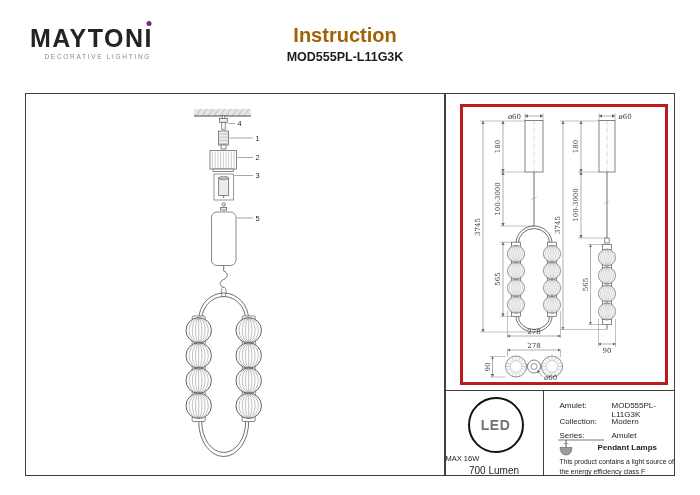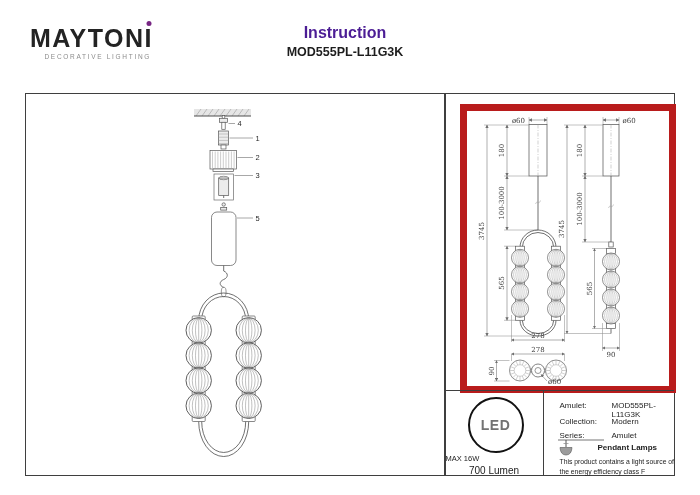--- a/index.html
+++ b/index.html
@@ -8,31 +8,31 @@
 
   
   .logo{position:absolute;left:30px;top:26px;}
   .logo-text{font-size:25px;font-weight:bold;letter-spacing:1.5px;color:#232323;line-height:1;}
   .brand-i{position:relative;display:inline-block;}
   .i-dot{position:absolute;top:-5px;left:50%;transform:translateX(-50%);
          width:5px;height:5px;border-radius:50%;background:#772583;}
   .tagline{font-size:6.5px;letter-spacing:1.7px;color:#8c8c8c;text-align:right;
            margin-top:2px;padding-right:2px;}
   .title-block{position:absolute;left:0;top:24px;width:690px;text-align:center;}
-  .title{font-size:16px;font-weight:bold;color:#4c1d95;}
+  .title{font-size:20px;font-weight:bold;color:#a16207;}
   .model{font-size:12.5px;font-weight:bold;color:#1d1d1d;margin-top:3px;}
 
   
   .main-box{position:absolute;left:25px;top:93px;width:648px;height:381px;
             border:1.5px solid #3f3f3f;}
   .left-area{position:absolute;left:0;top:0;width:418px;height:100%;}
   .vdivider{position:absolute;left:418px;top:0;bottom:0;width:1.5px;background:#3f3f3f;}
   .right-col{position:absolute;left:419.5px;top:0;right:0;bottom:0;}
   .dims-box{position:absolute;left:14px;top:10px;width:202px;height:275px;
-            border:7px solid #b91c1c;}
+            border:3px solid #b91c1c;}
 
   
   .info-panel{position:absolute;left:0;right:0;bottom:0;height:84px;
               border-top:1.5px solid #3f3f3f;display:flex;}
   .led-cell{position:relative;width:97px;border-right:1.5px solid #3f3f3f;flex:none;}
   .led-circle{position:absolute;left:22px;top:6px;width:52px;height:52px;border-radius:50%;
               border:2.5px solid #121212;display:flex;align-items:center;justify-content:center;
               font-size:14px;font-weight:bold;letter-spacing:.5px;color:#737373;}
   .max-power{position:absolute;left:0;top:63px;width:100%;text-align:left;
              font-size:7.5px;color:#222;}

